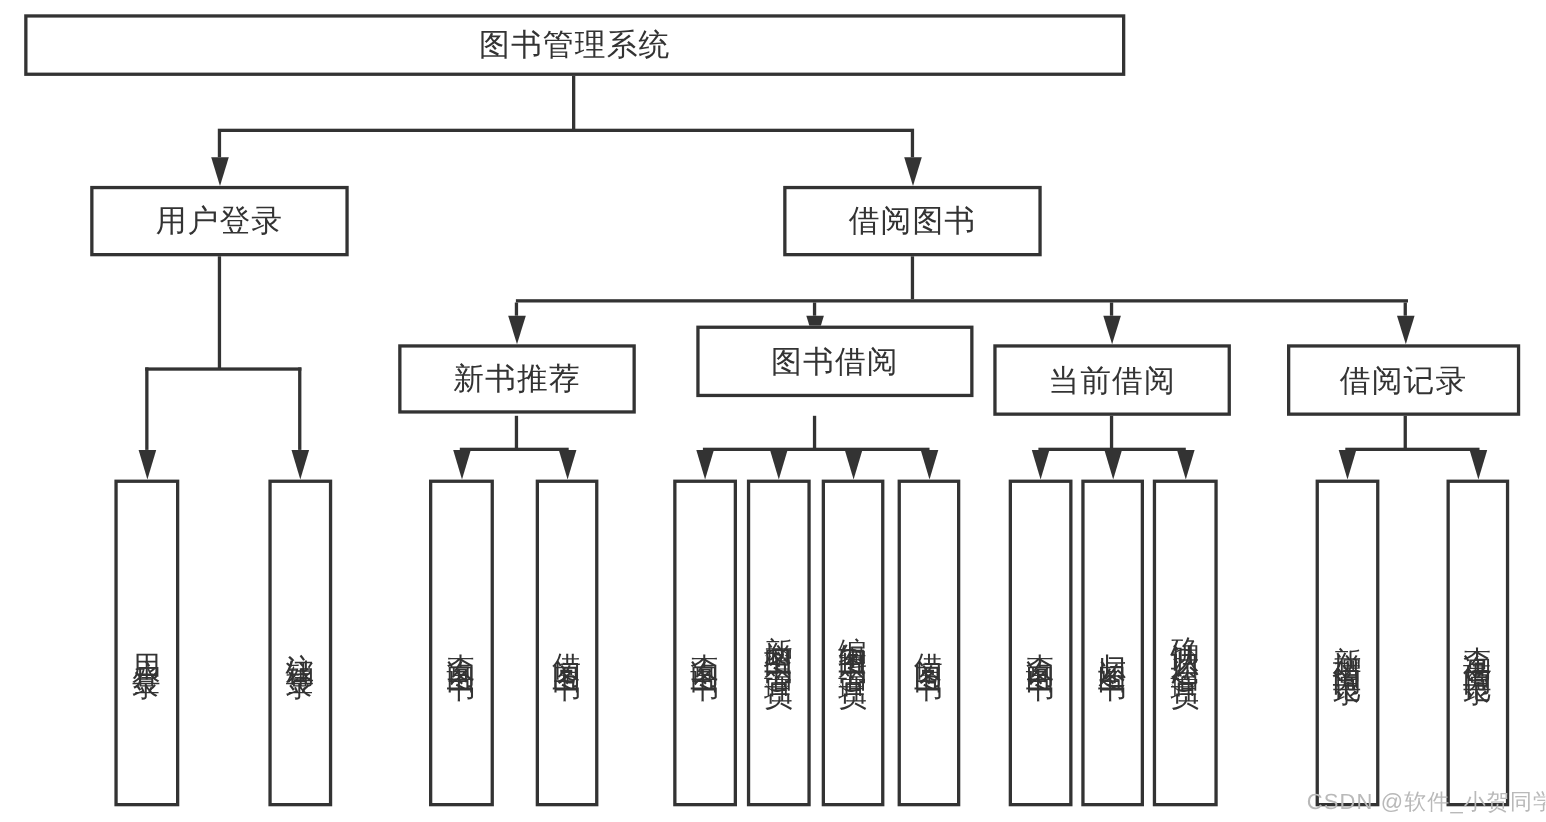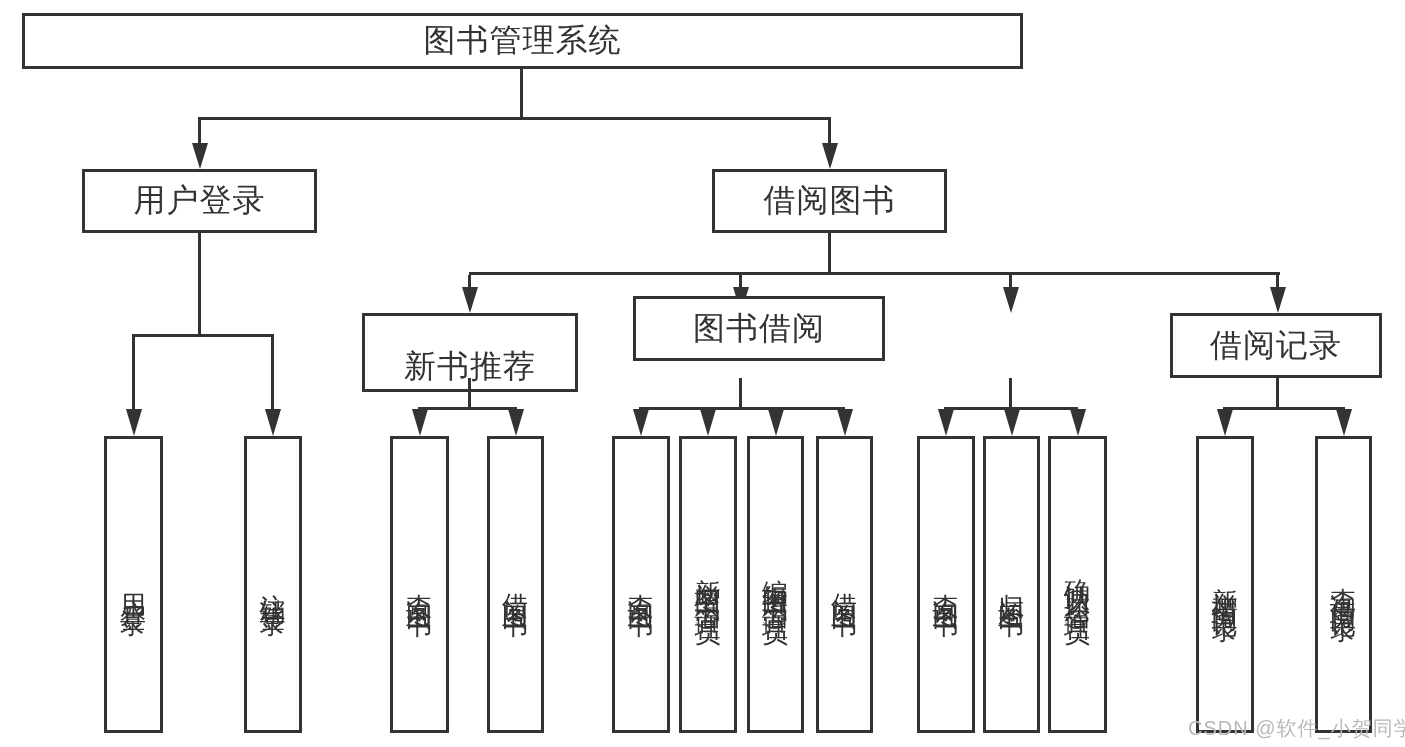--- a/index.html
+++ b/index.html
@@ -4,21 +4,21 @@
 <style>
   html,body{margin:0;padding:0;background:#ffffff;}
   .stage{
     position:relative;width:1405px;height:747px;background:#ffffff;
     font-family:"Liberation Sans","DejaVu Sans",sans-serif;overflow:hidden;
   }
   .box{
     position:absolute;box-sizing:border-box;border:3px solid #333333;background:#ffffff;
     display:flex;align-items:center;justify-content:center;color:#333333;
   }
-  .h-box{font-size:32px;letter-spacing:1px;white-space:nowrap;}
+  .h-box{font-size:28px;letter-spacing:1px;white-space:nowrap;}
   .v-box span{
     writing-mode:vertical-rl;text-orientation:mixed;letter-spacing:6px;
     font-size:26px;line-height:1;color:#333333;
   }
   .hl,.vl{position:absolute;background:#333333;}
   .hl{height:3px;}
   .vl{width:3px;}
   .tri{
     position:absolute;width:0;height:0;
     border-left:8px solid transparent;border-right:8px solid transparent;
@@ -64,25 +64,28 @@
   <div class="hl" style="left:469px;top:272px;width:811px;"></div>
   <div class="vl" style="left:468px;top:275px;height:12px;"></div>
   <div class="tri tri26" style="left:462px;top:287px;"></div>
   <div class="vl" style="left:739px;top:275px;height:12px;"></div>
   <div class="tri tri26" style="left:733px;top:287px;"></div>
   <div class="vl" style="left:1009px;top:275px;height:12px;"></div>
   <div class="tri tri26" style="left:1003px;top:287px;"></div>
   <div class="vl" style="left:1276px;top:275px;height:12px;"></div>
   <div class="tri tri26" style="left:1270px;top:287px;"></div>
 
-  <div class="box h-box" style="left:362px;top:313px;width:216px;height:79px;align-items:flex-end;">
+  <div class="box h-box" style="left:362px;top:313px;width:216px;height:63px;">
     <span>新书推荐</span>
   </div>
   <div class="box h-box" style="left:633px;top:296px;width:252px;height:65px;">
     <span>图书借阅</span>
+  </div>
+  <div class="box h-box" style="left:903px;top:313px;width:216px;height:65px;">
+    <span>当前借阅</span>
   </div>
   <div class="box h-box" style="left:1170px;top:313px;width:212px;height:65px;">
     <span>借阅记录</span>
   </div>
 
   <div class="vl" style="left:468px;top:378px;height:31px;"></div>
   <div class="hl" style="left:418px;top:407px;width:99px;"></div>
   <div class="tri" style="left:412px;top:409px;"></div>
   <div class="tri" style="left:508px;top:409px;"></div>
 

